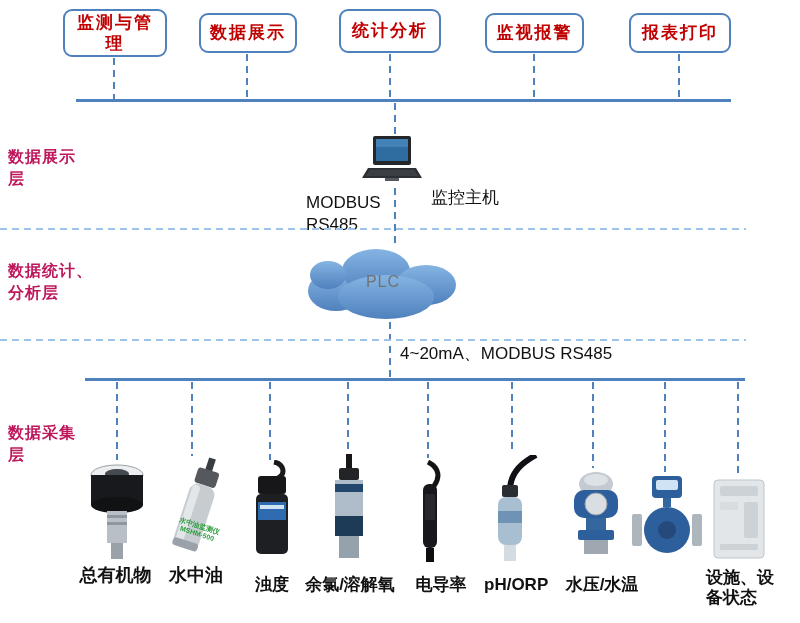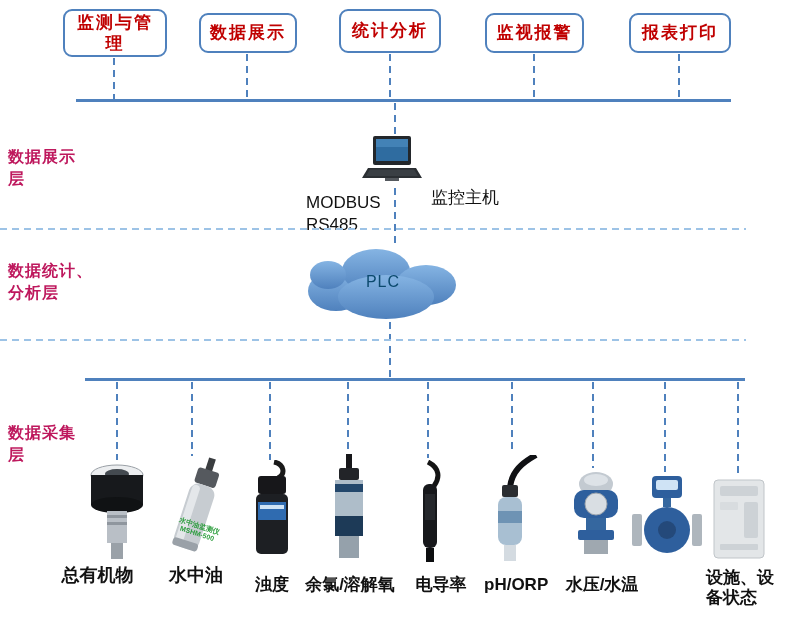--- a/index.html
+++ b/index.html
@@ -33,21 +33,21 @@
   }
   .plain-text { position: absolute; color: #111111; font-size: 17px; line-height: 1.3; }
   .device-label {
     position: absolute; color: #111111; font-size: 17px; font-weight: bold;
     text-align: center; line-height: 1.2;
   }
   .device { position: absolute; }
   .cloud-wrap { position: absolute; }
   .cloud-text {
     position: absolute; left: 0; right: 0; top: 28px;
-    text-align: center; color: #0c4a6e; font-size: 16px; letter-spacing: 1px;
+    text-align: center; color: #737373; font-size: 16px; letter-spacing: 1px;
   }
   .oil-text {
     position: absolute; left: 16px; top: 66px; width: 48px;
     transform: rotate(18deg); transform-origin: center;
     color: #2e9e3f; font-size: 7px; line-height: 1.2; text-align: center; font-weight: bold;
   }
 </style>
 </head>
 <body>
 
@@ -117,20 +117,21 @@
     </svg>
     <div class="cloud-text">PLC</div>
   </div>
 
   <div class="layer-label" style="left:8px; top:260px; width:88px;">数据统计、分析层</div>
 
   <div class="dash-v" style="left:389px; top:322px; height:55px;"></div>
 
   <div class="dash-h" style="left:0px; top:339px; width:746px;"></div>
 
+  <div class="plain-text" style="left:400px; top:343px; font-weight:500;">4~20mA、MODBUS RS485</div>
 
   <div class="solid-h" style="left:85px; top:378px; width:660px;"></div>
 
   <div class="layer-label" style="left:8px; top:422px; width:72px;">数据采集层</div>
 
   <div class="dash-v" style="left:116px; top:382px; height:78px;"></div>
   <div class="dash-v" style="left:191px; top:382px; height:74px;"></div>
   <div class="dash-v" style="left:269px; top:382px; height:78px;"></div>
   <div class="dash-v" style="left:347px; top:382px; height:72px;"></div>
   <div class="dash-v" style="left:427px; top:382px; height:76px;"></div>
@@ -232,21 +233,21 @@
   <div class="device" style="left:706px; top:478px; width:66px; height:88px;">
     <svg width="66" height="88" viewBox="0 0 66 88">
       <rect x="8" y="2" width="50" height="78" rx="4" fill="#e3e6e8" stroke="#c0c5c9"></rect>
       <rect x="14" y="8" width="38" height="10" rx="2" fill="#cdd2d6"></rect>
       <rect x="38" y="24" width="14" height="36" rx="2" fill="#cdd2d6"></rect>
       <rect x="14" y="24" width="18" height="8" rx="1" fill="#d8dcdf"></rect>
       <rect x="14" y="66" width="38" height="6" rx="1" fill="#cdd2d6"></rect>
     </svg>
   </div>
 
-  <div class="device-label" style="left:40px; top:565px; width:115px; font-size:18px;">总有机物</div>
+  <div class="device-label" style="left:58px; top:565px; width:115px; font-size:18px;">总有机物</div>
   <div class="device-label" style="left:160px; top:565px; width:72px; font-size:18px;">水中油</div>
   <div class="device-label" style="left:248px; top:575px; width:48px;">浊度</div>
   <div class="device-label" style="left:294px; top:575px; width:112px;">余氯/溶解氧</div>
   <div class="device-label" style="left:410px; top:575px; width:62px;">电导率</div>
   <div class="device-label" style="left:484px; top:575px; width:64px;">pH/ORP</div>
   <div class="device-label" style="left:560px; top:575px; width:84px;">水压/水温</div>
   <div class="device-label" style="left:642px; top:575px; width:60px;margin-top:44px;">水流量</div>
   <div class="device-label" style="left:706px; top:568px; width:76px; text-align:left;">设施、设备状态</div>
 
 </div>

